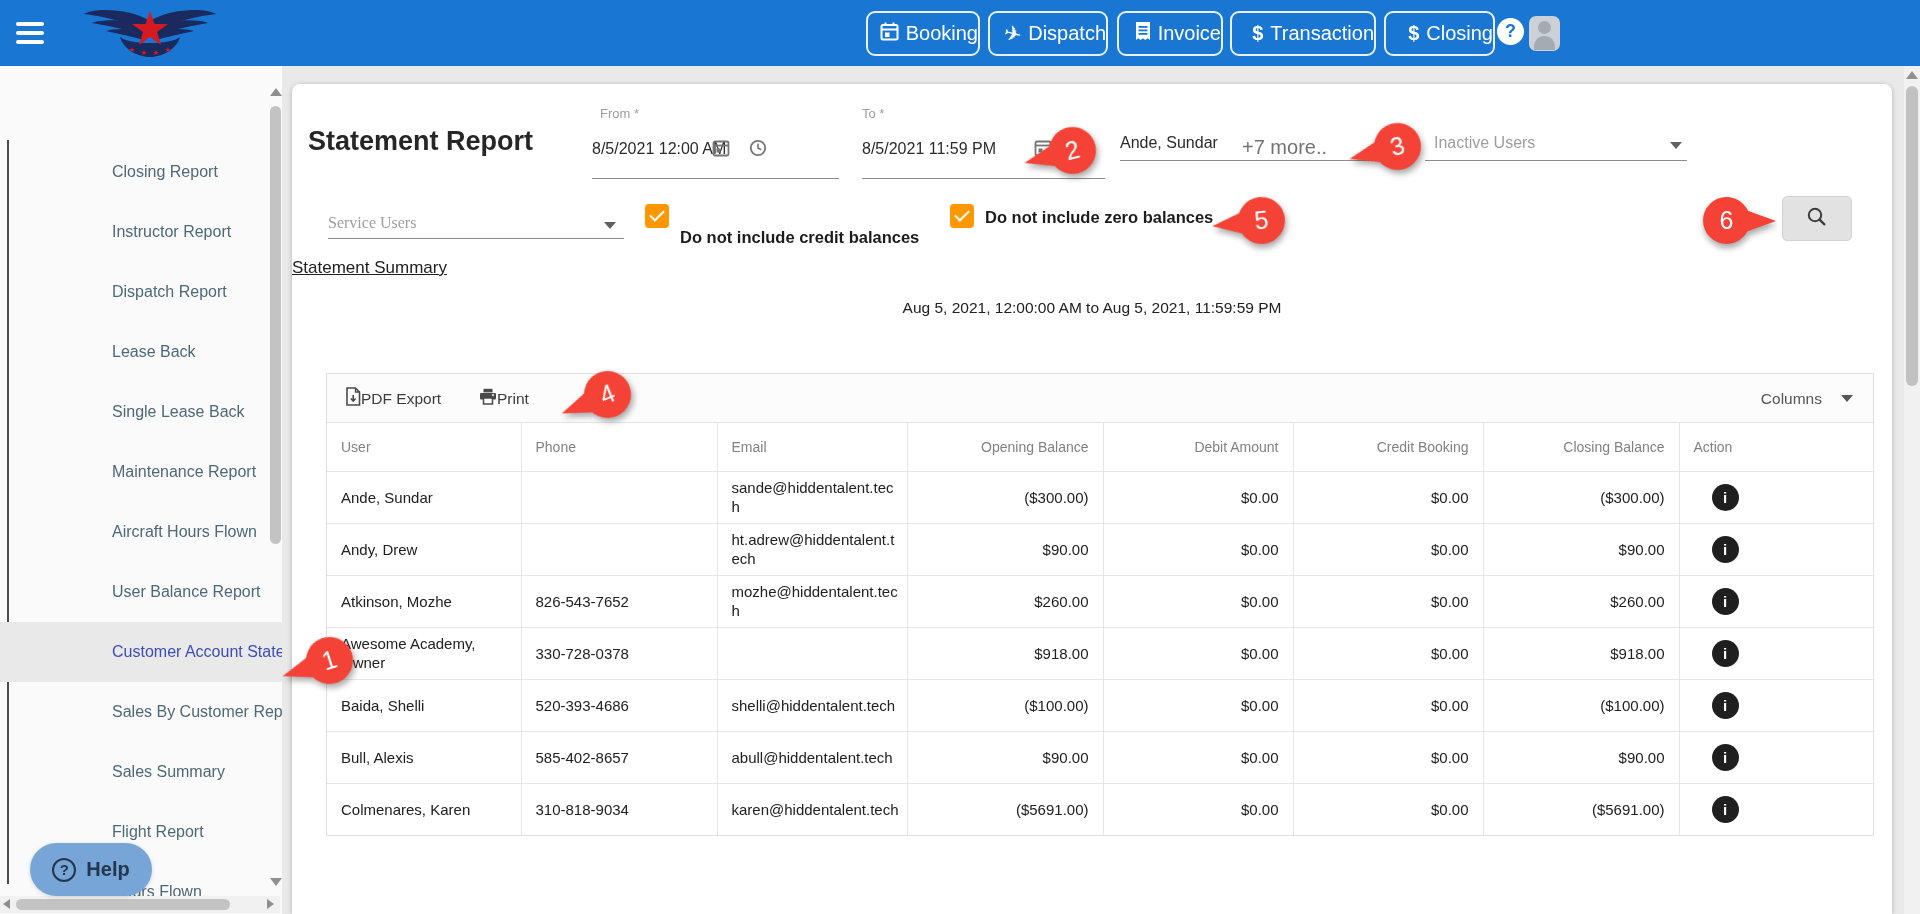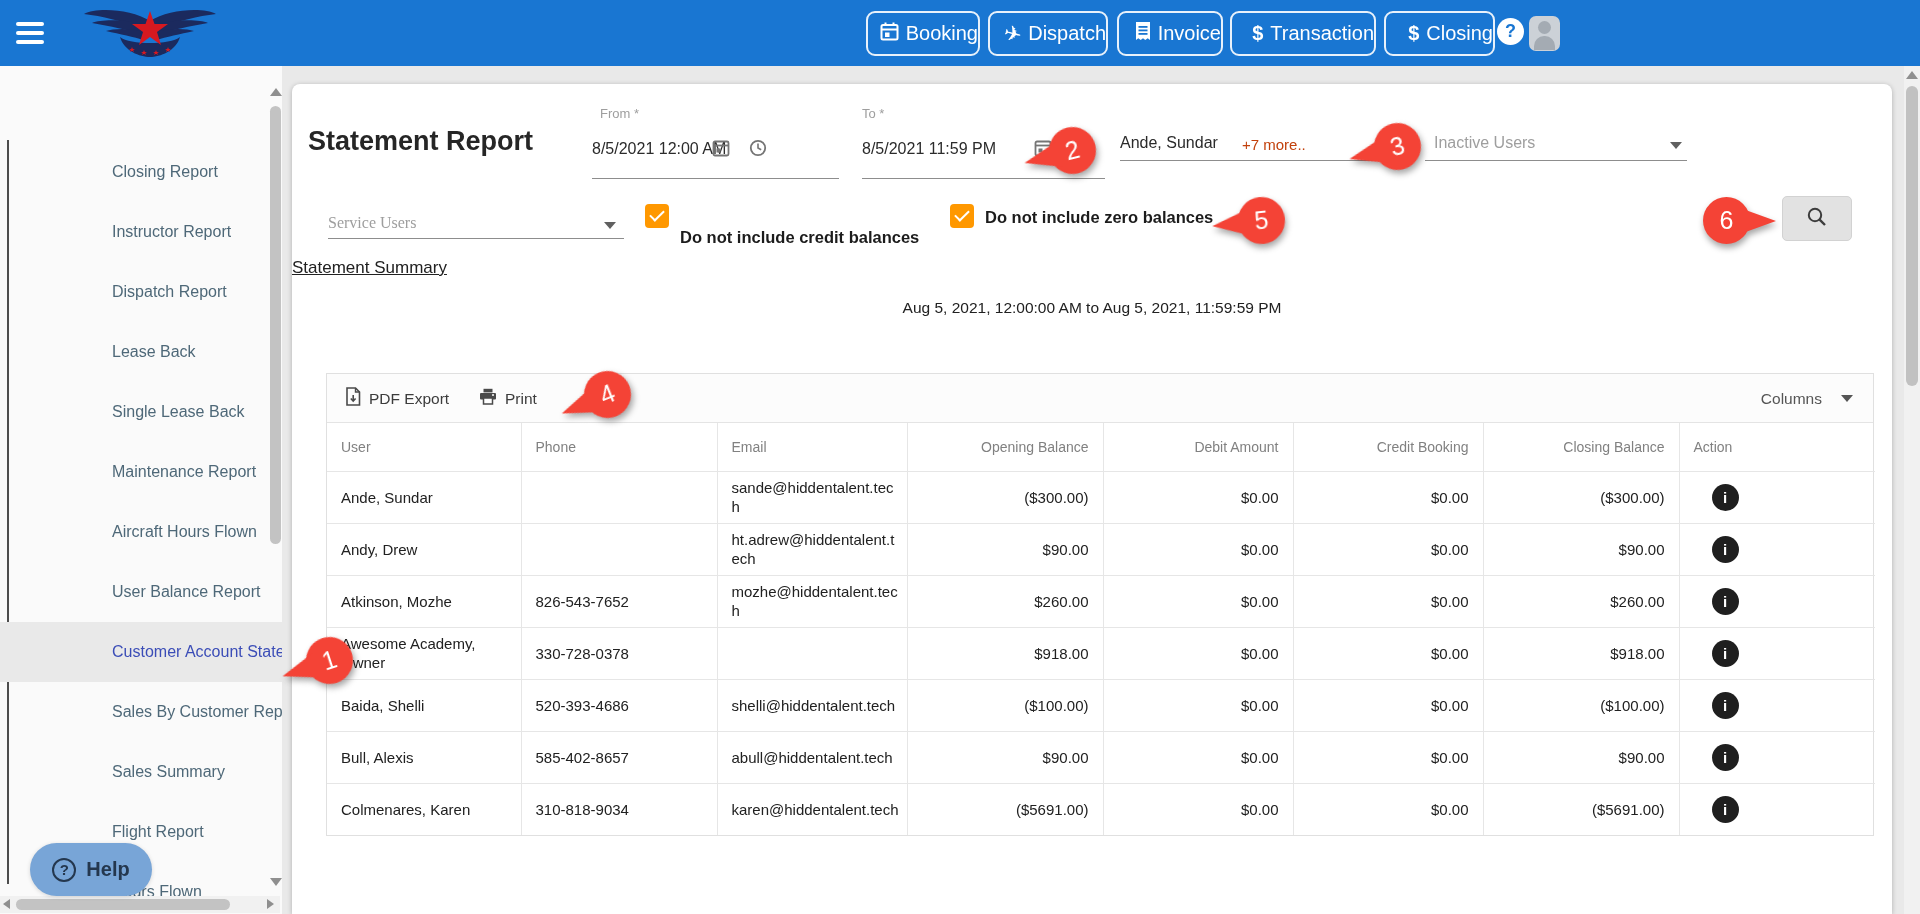--- a/index.html
+++ b/index.html
@@ -84,21 +84,21 @@
   .sel-caret { position:absolute; width:0; height:0; border-left:6.5px solid transparent;
     border-right:6.5px solid transparent; border-top:7.5px solid #606060; }
 
   #from-label { left:300px; top:22px;margin-left:8px; } #from-value { left:300px; top:56px; }
   #from-underline { left:300px; top:94px; width:247px; }
   #from-cal { position:absolute; left:420px; top:55px; } #from-clock { position:absolute; left:457px; top:55px; }
   #to-label { left:570px; top:22px; } #to-value { left:570px; top:56px; }
   #to-underline { left:570px; top:94px; width:243px; }
   #to-cal { position:absolute; left:742px; top:55px; } #to-clock { position:absolute; left:784px; top:55px; }
 
-  #users-value { left:828px; top:50px; } #users-more { left:950px; top:52px; font-size:15px; color:#c2410c; }
+  #users-value { left:828px; top:50px; } #users-more { left:950px; top:52px; font-size:20px; color:#737373; }
   #users-underline { left:828px; top:76px; width:257px; }
   #inactive-value { left:1142px; top:50px; } #inactive-caret { left:1378px; top:58px; }
   #inactive-underline { left:1133px; top:76px; width:262px; }
 
   #service-value { left:36px; top:130px;font-family:Liberation Serif, serif; } #service-caret { left:312px; top:138px; }
   #service-underline { left:36px; top:154px; width:296px; }
 
   .checkbox { position:absolute; width:24px; height:24px; background:#ff9800; border-radius:4px; cursor:pointer; }
   .checkbox::after { content:""; position:absolute; left:5px; top:6px; width:12px; height:6px;
     border-left:2.5px solid #fff; border-bottom:2.5px solid #fff; transform:rotate(-45deg); }
@@ -111,21 +111,21 @@
     cursor:pointer; }
 
   .summary-title { position:absolute; left:0; top:174px; width:100%; font-size:17px;
     color:#212121; text-decoration:underline; }
   .summary-range { position:absolute; left:0; top:215px; width:100%; text-align:center; font-size:15.5px;
     color:#212121; }
 
   
   .table-wrap { position:absolute; left:34px; top:289px; width:1548px; border:1px solid #e0e0e0; background:#fff; }
   .table-toolbar { position:relative; height:49px; background:#fcfcfc; border-bottom:1px solid #e4e4e4; }
-  .tool-btn { position:absolute; top:0; height:49px; display:flex; align-items:center; gap:8px;
+  .tool-btn { position:absolute; top:0; height:49px; display:flex; align-items:center; gap:0;
     font-size:15.5px; color:#3c3c3c; cursor:pointer; }
   #pdf-btn { left:18px; } #print-btn { left:152px; }
   #columns-btn { position:absolute; right:20px; top:0; height:49px; display:flex; align-items:center; gap:19px;
     font-size:15.5px; color:#555; cursor:pointer; }
   #columns-btn .sel-caret { position:static; border-top-color:#555; }
 
   table { width:100%; border-collapse:collapse; table-layout:fixed; }
   th { height:48px; font-size:14px; font-weight:400; color:#818181; border:1px solid #e6e6e6; }
   td { height:52px; font-size:15px; color:#212121; border:1px solid #e6e6e6; line-height:19px; }
   th:first-child, td:first-child { border-left:none; } th:last-child, td:last-child { border-right:none; }

